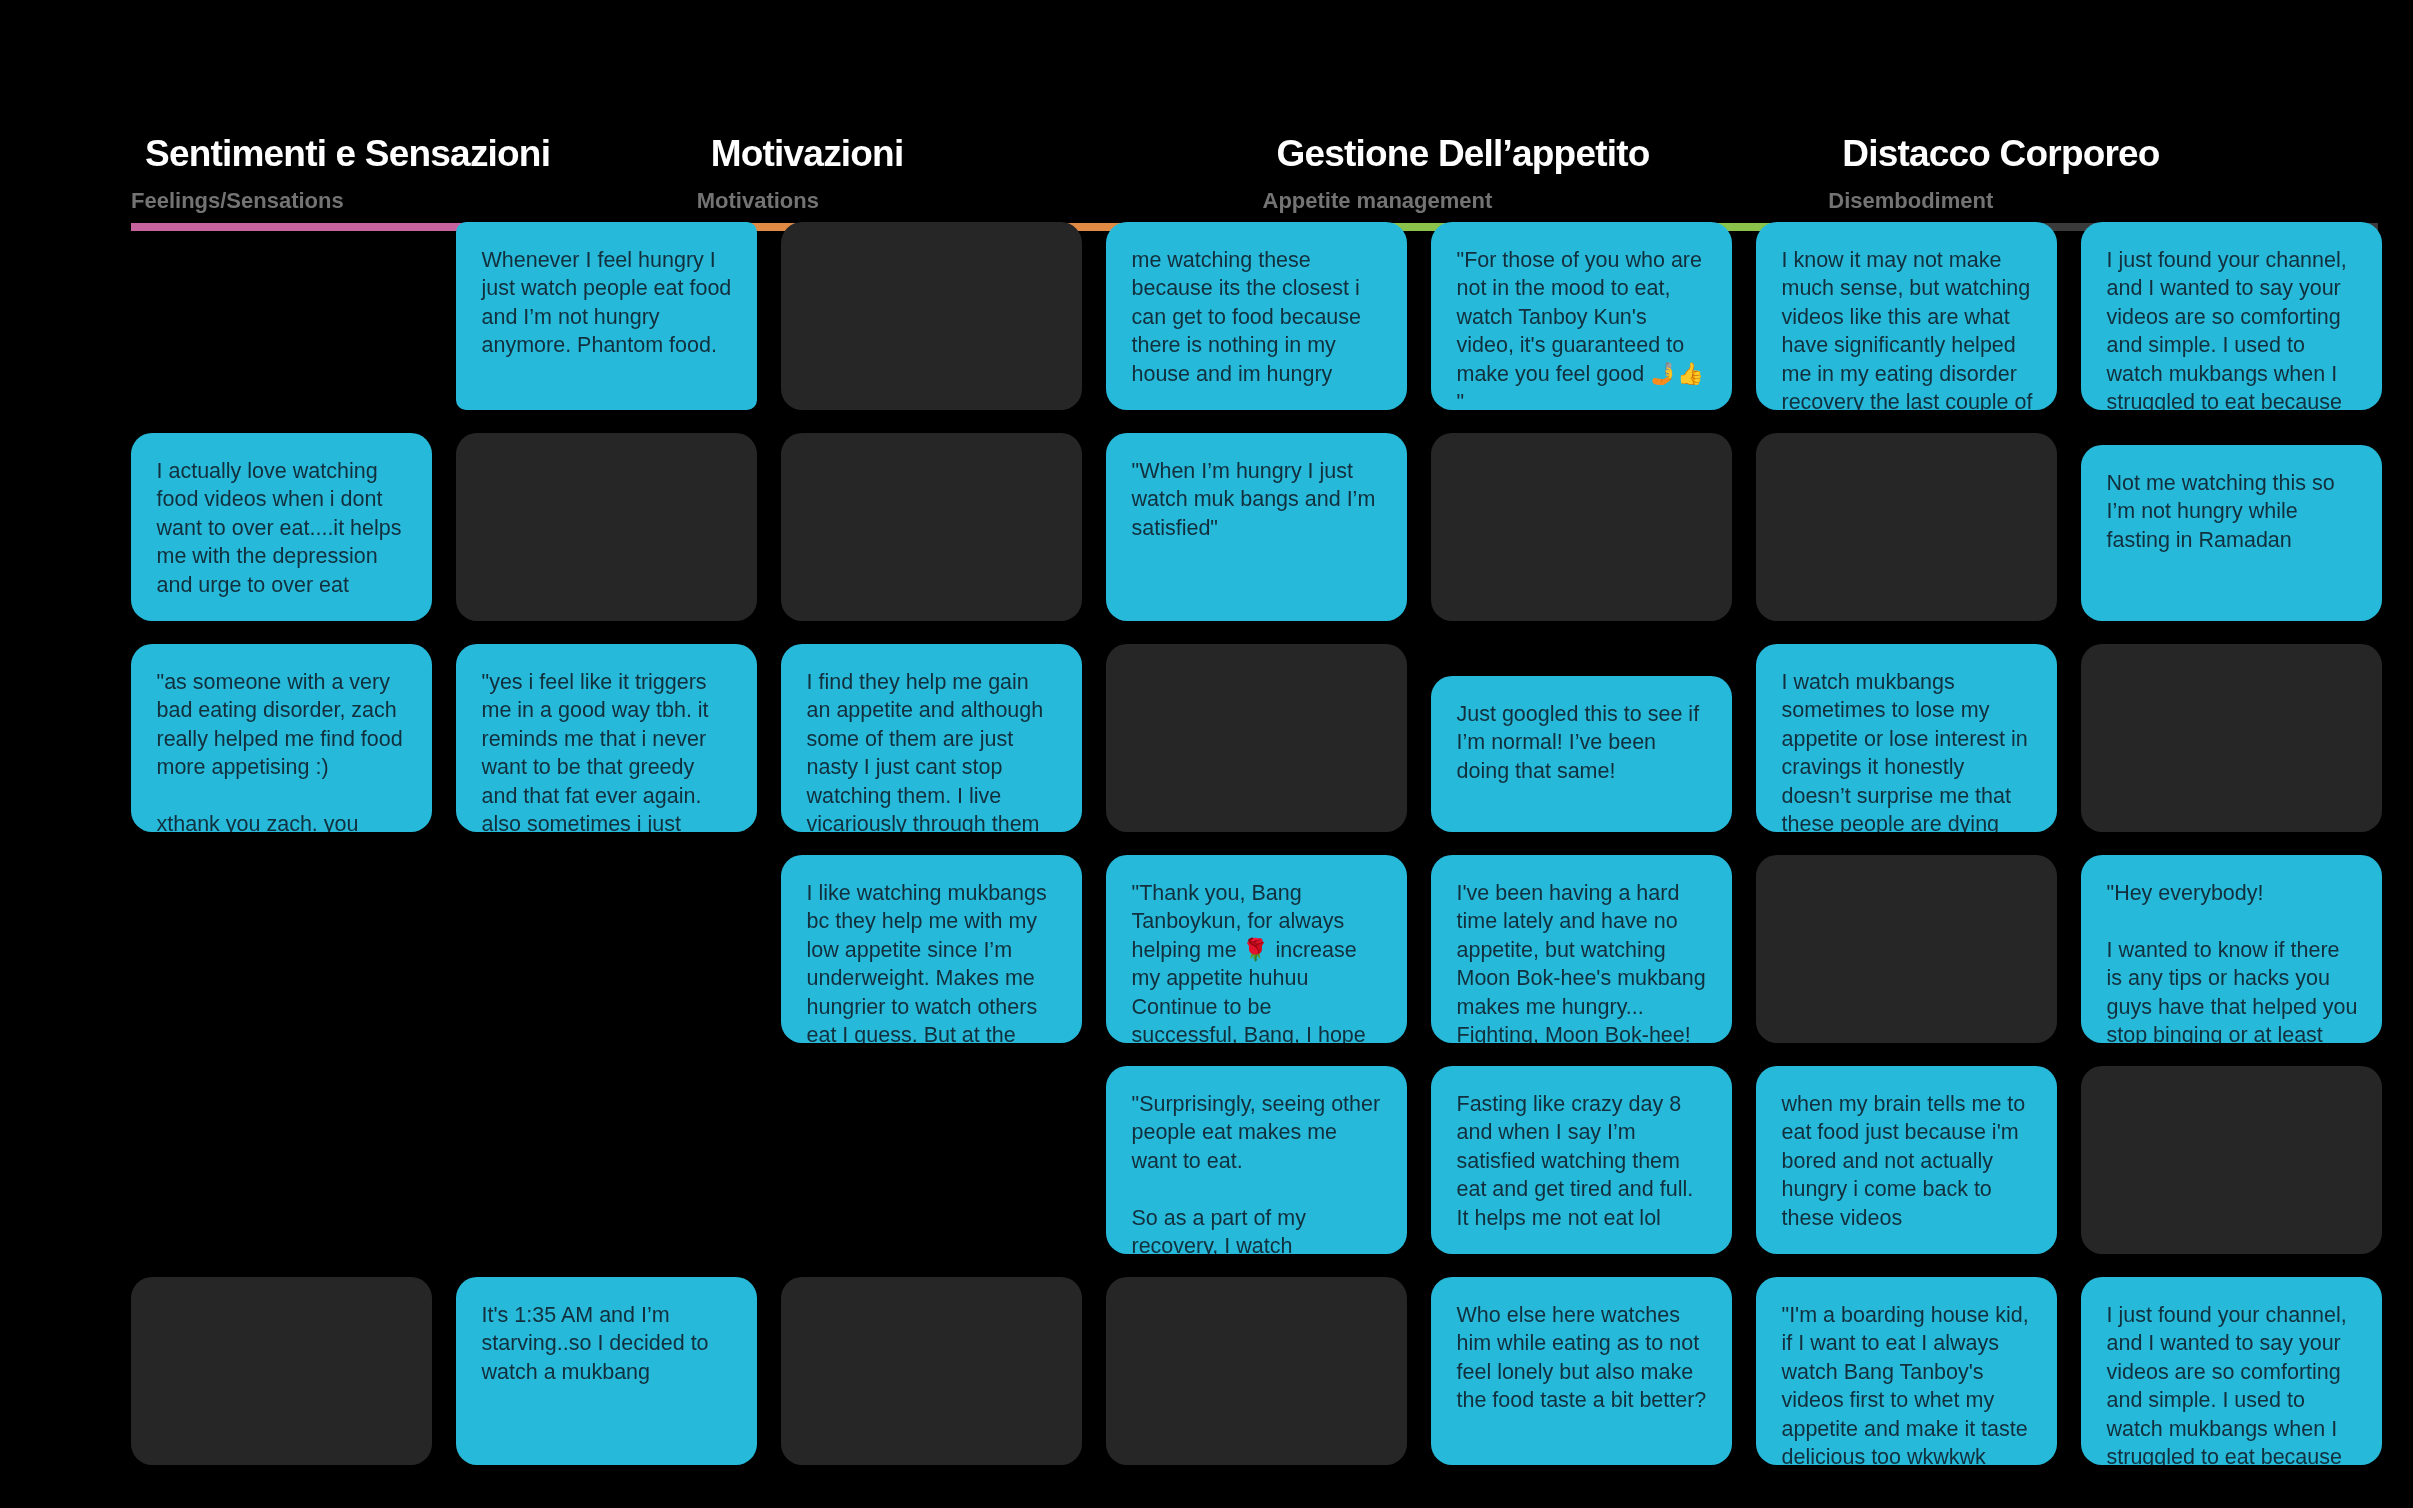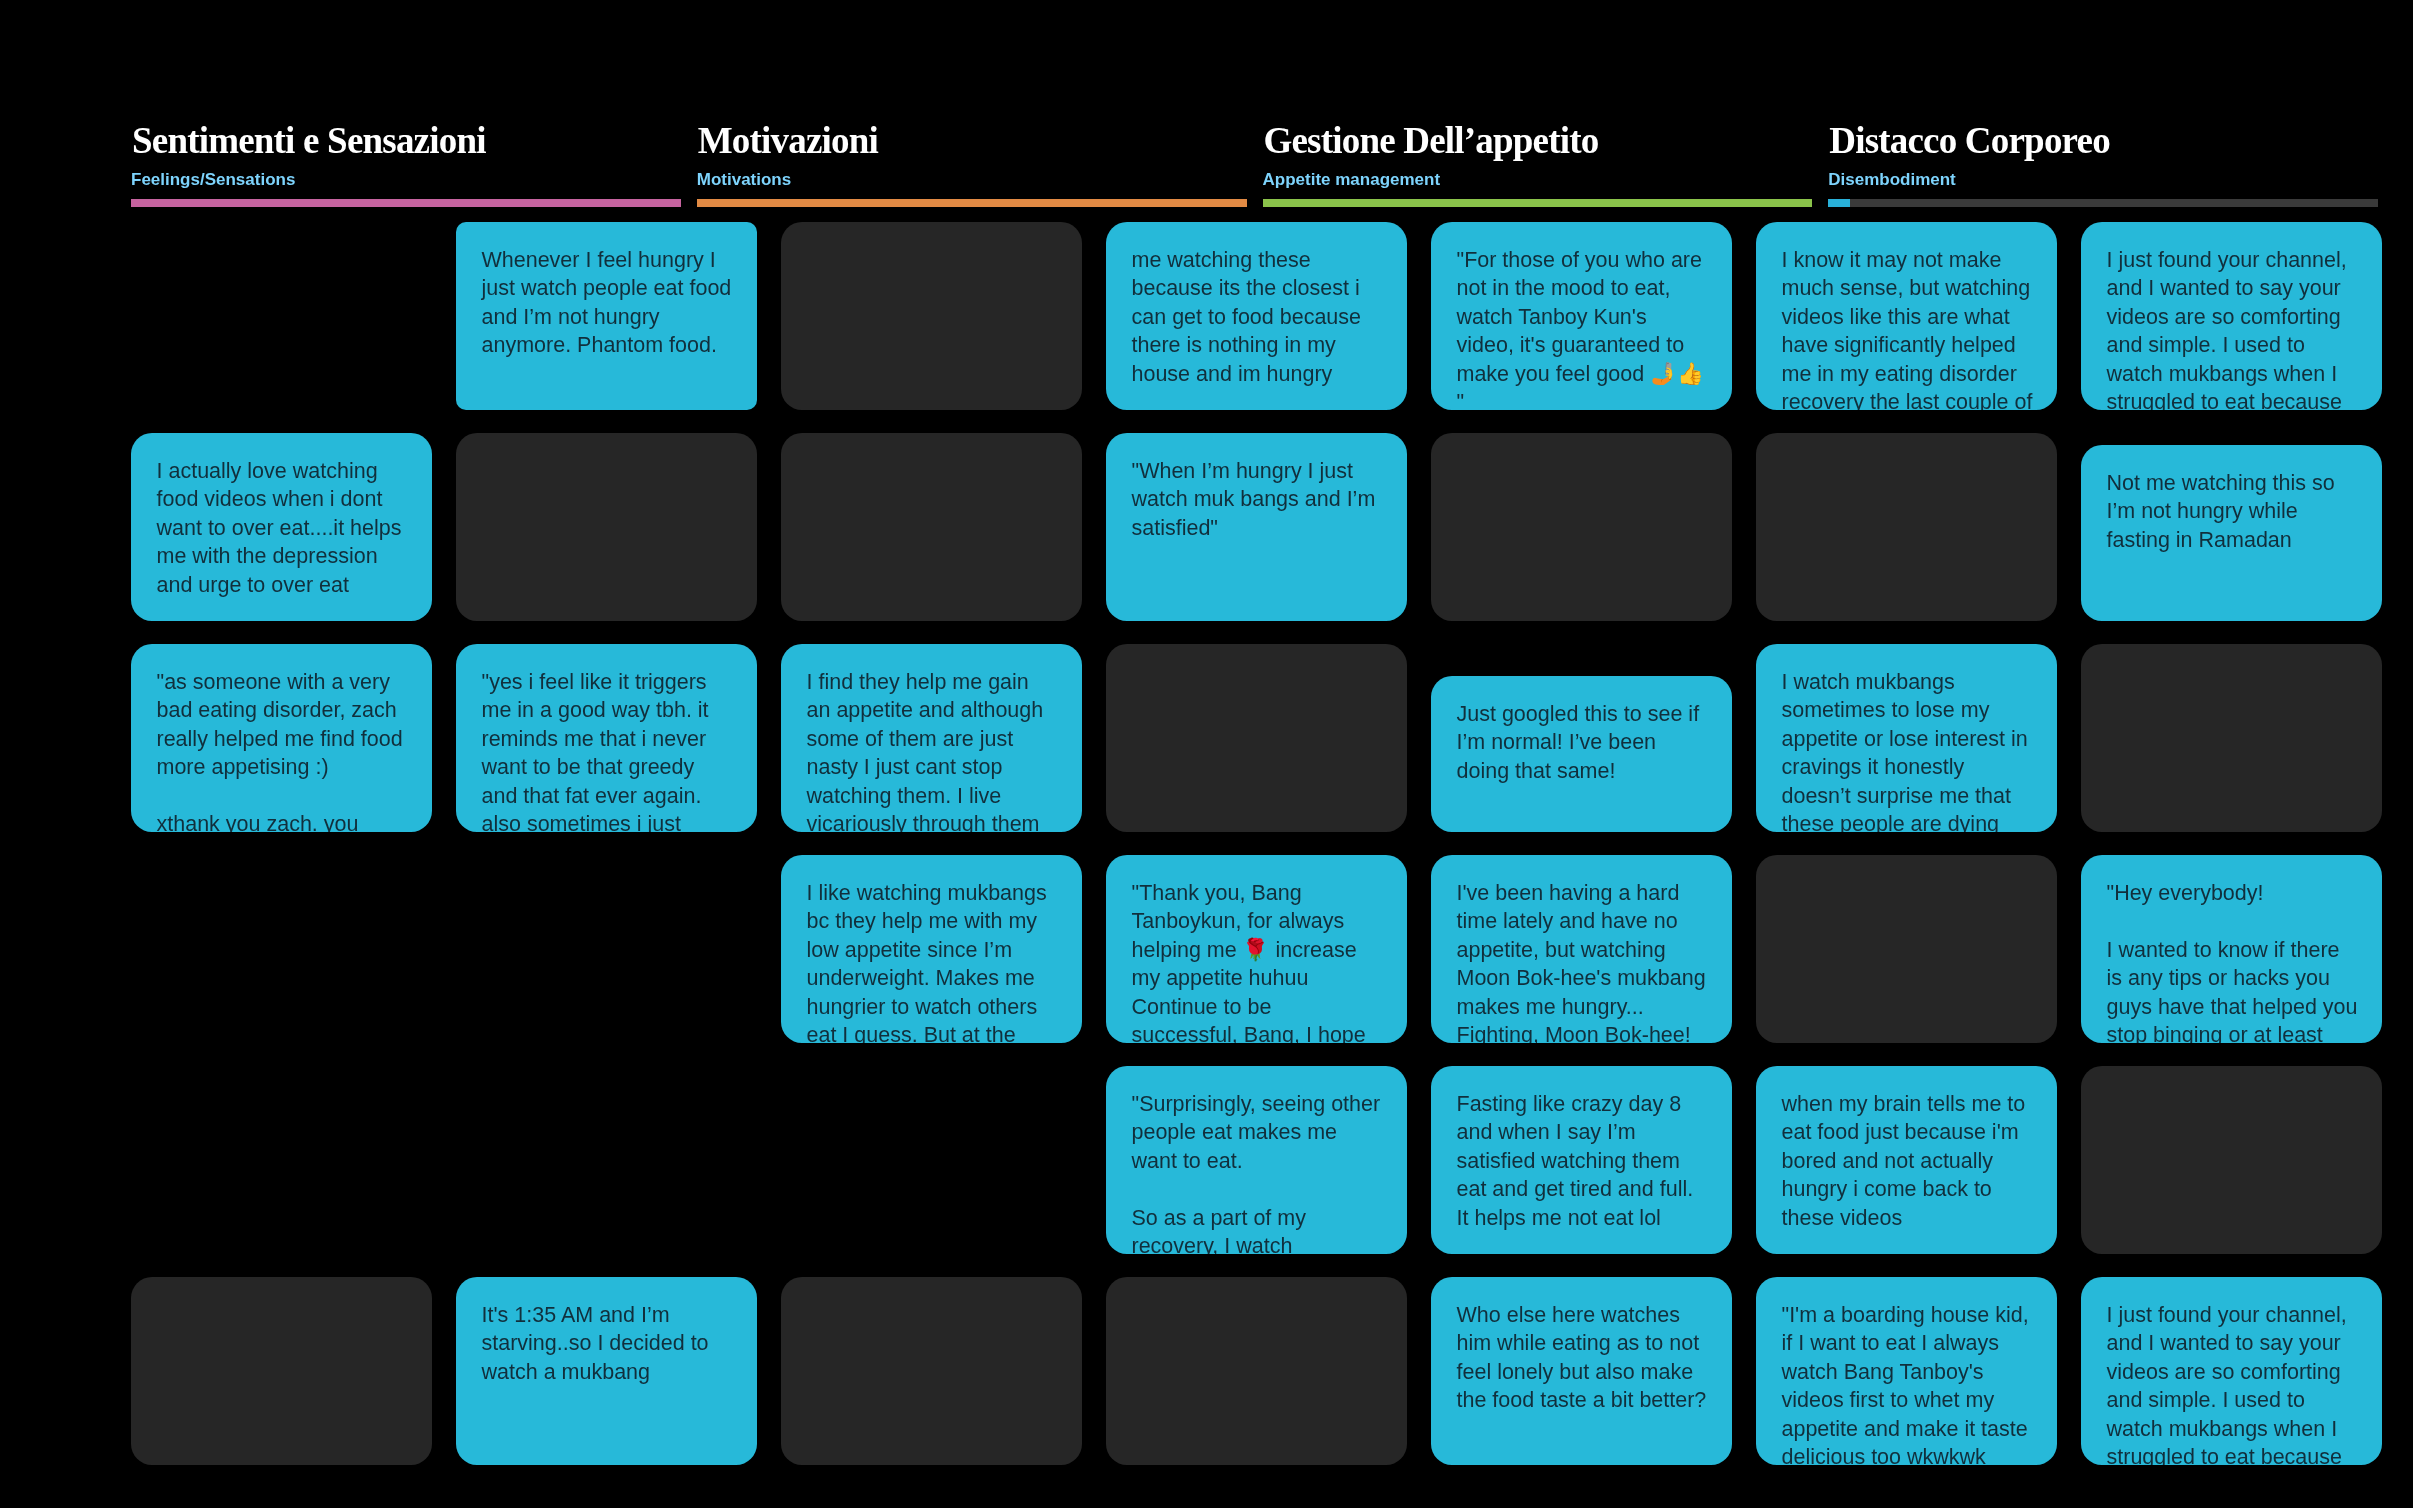--- a/index.html
+++ b/index.html
@@ -26,26 +26,25 @@
     display: flex;
     gap: 16px;
   }
   .col-header { flex: 1 1 0; }
   .col-header .hdr-title {
     color: #ffffff;
     font-size: 37px;
     font-weight: 700;
     letter-spacing: -0.8px;
     line-height: 1.05;
-    margin: 1px;
-    font-family: Liberation Serif, serif;
+    margin: 14px;
   }
   .col-header .hdr-sub {
-    color: #7dd3fc;
-    font-size: 17px;
+    color: #737373;
+    font-size: 22px;
     font-weight: 700;
     margin-top: 9px;
   }
   .col-header .bar {
     margin-top: 8.8px;
     height: 8px;
     width: 100%;
     position: relative;
     overflow: hidden;
   }

